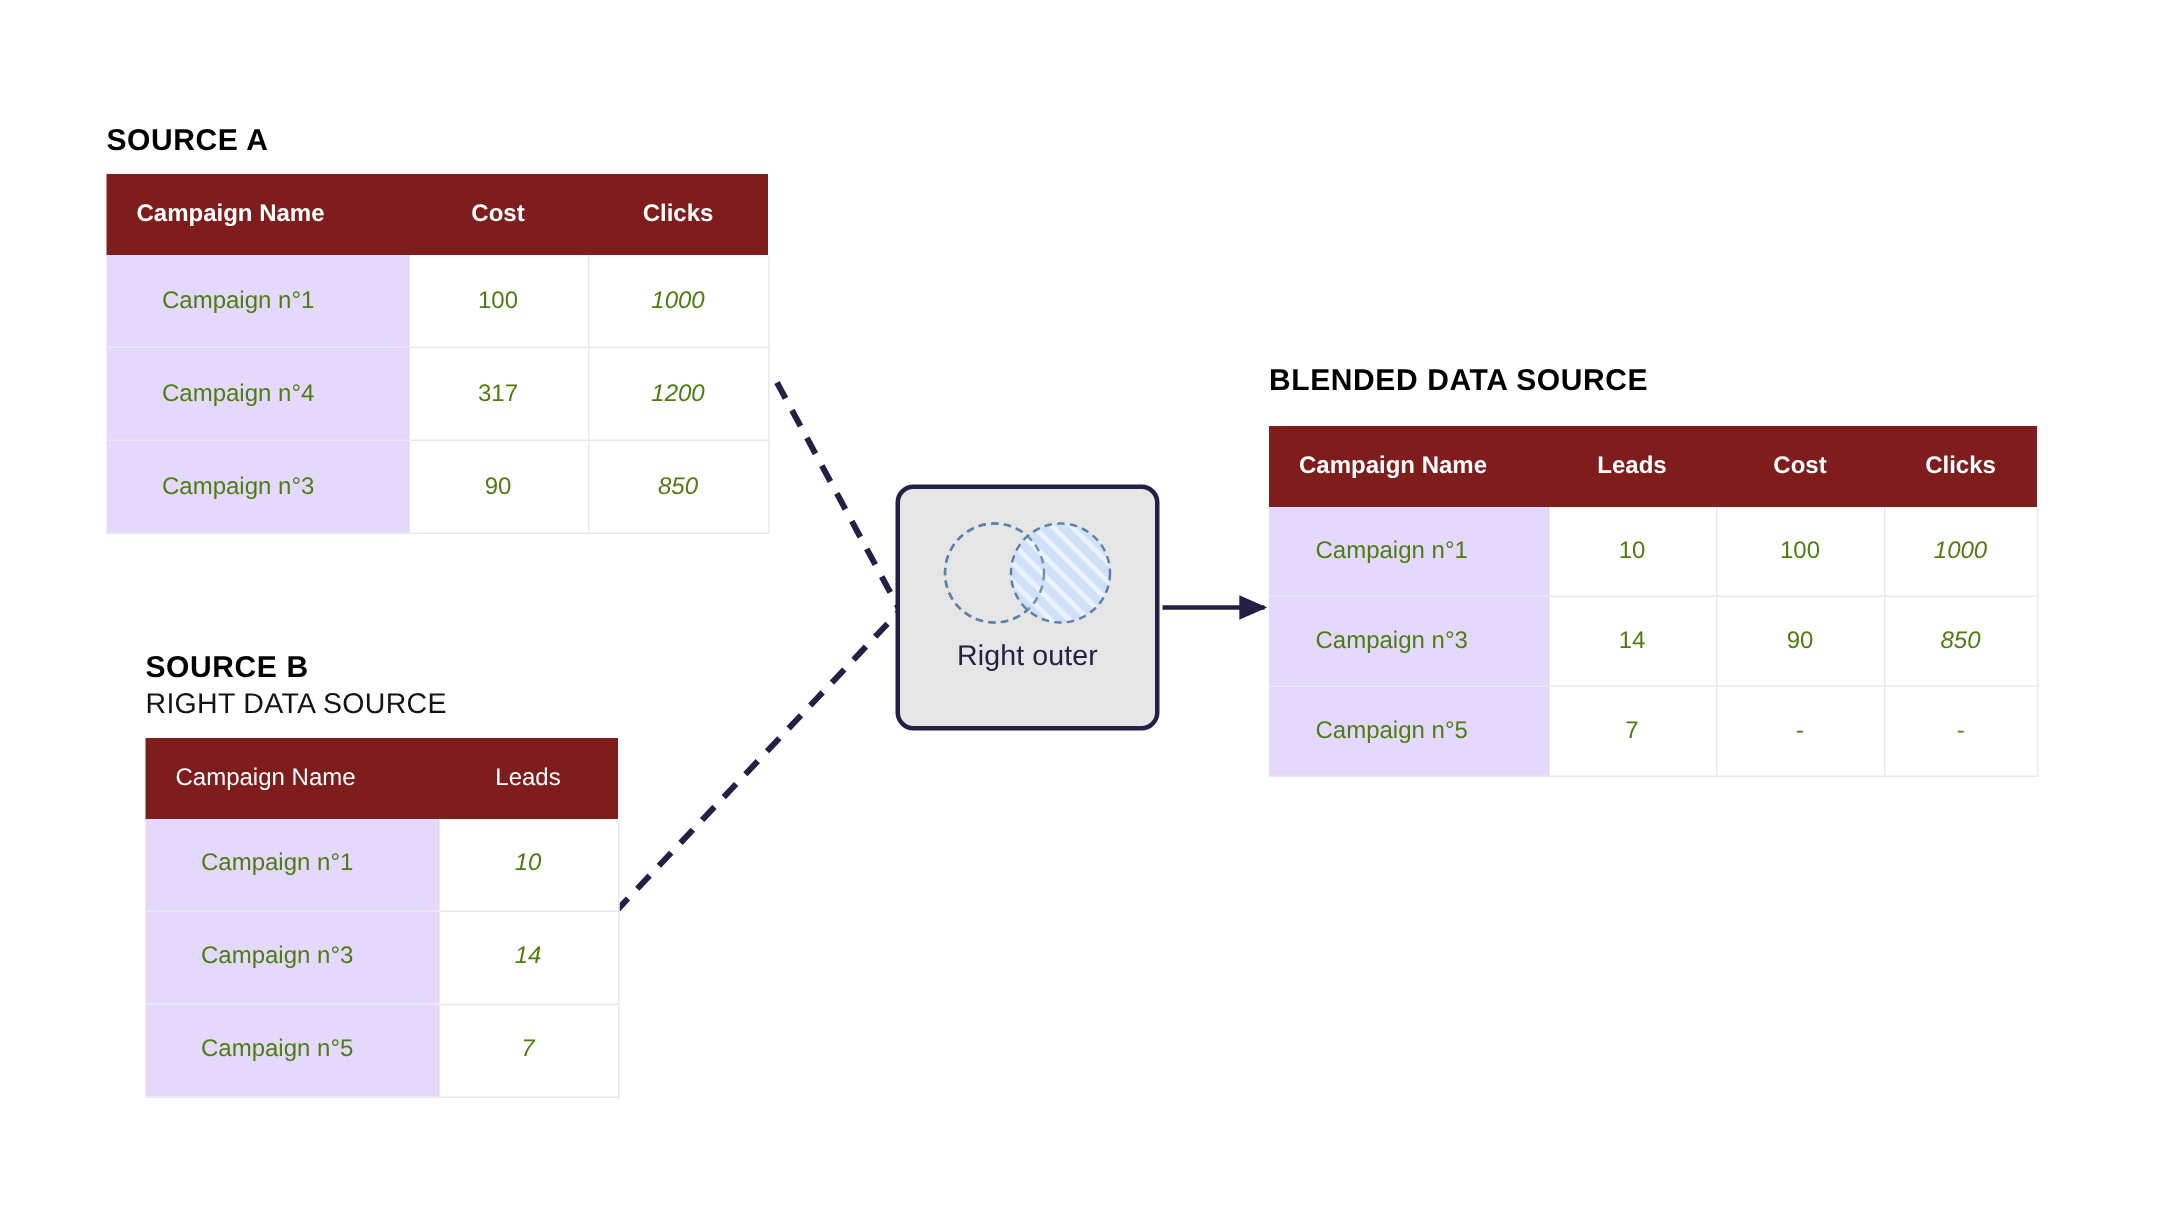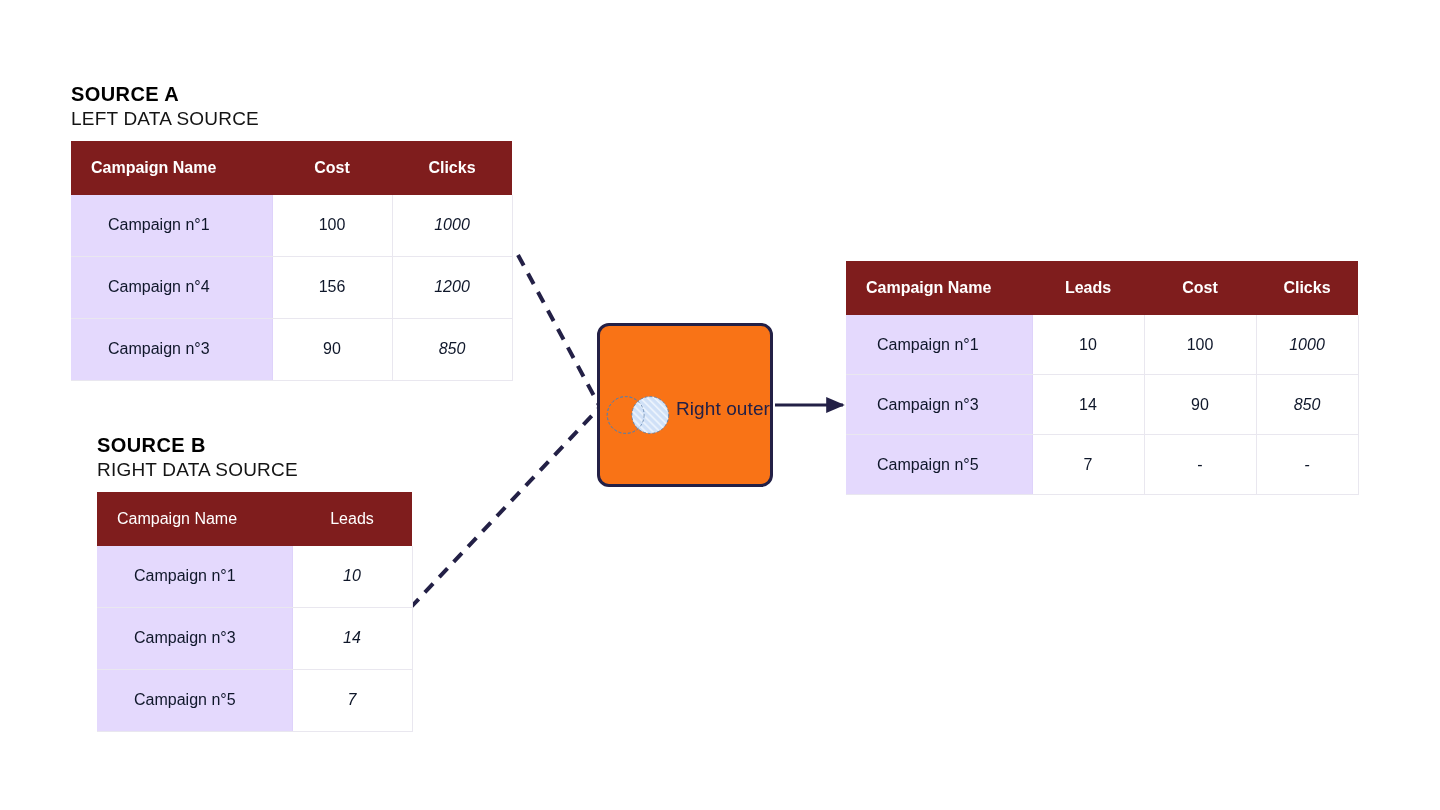--- a/index.html
+++ b/index.html
@@ -75,21 +75,21 @@
     text-align: center;
     border: none;
     vertical-align: middle;
     white-space: nowrap;
   }
   table.dtable th.namecol { text-align: left; padding-left: 20px; }
 
   table.dtable td {
     height: 61px;
     font-size: 16px;
-    color: #0f172a;
+    color: #4d7c0f;
     text-align: center;
     vertical-align: middle;
     border-right: 1px solid #e9e7ef;
     border-bottom: 1px solid #e9e7ef;
     background: #ffffff;
     padding: 0 8px;
     white-space: nowrap;
   }
   table.dtable td:last-child { border-right: 1px solid #e9e7ef; font-style: italic; }
   table.dtable tr:last-child td { border-bottom: 1px solid #e9e7ef; }
@@ -126,24 +126,24 @@
   
   #join-box {
     position: absolute;
     left: 597px;
     top: 323px;
     width: 176px;
     height: 164px;
     box-sizing: border-box;
     border: 3px solid #232046;
     border-radius: 12px;
-    background: #f97316;
+    background: #e5e5e5;
     z-index: 3;
     display: flex;
-    flex-direction: row;
+    flex-direction: column;
     align-items: center;
     justify-content: flex-start;
   }
   #join-venn {
     margin-top: 19px;
     width: 136px;
     height: 74px;
     display: block;
   }
   .join-label {
@@ -169,21 +169,20 @@
     <line x1="518" y1="255" x2="600" y2="407" stroke="#232046" stroke-width="4" stroke-dasharray="12 9" stroke-linecap="butt"></line>
 
     <line x1="396" y1="623" x2="600" y2="407" stroke="#232046" stroke-width="4" stroke-dasharray="12 9" stroke-linecap="butt"></line>
 
     <line x1="775" y1="405" x2="843" y2="405" stroke="#232046" stroke-width="3" marker-end="url(#arrowhead)"></line>
   </svg>
 
   <div class="panel" id="panel-source-a" style="left:71px; top:62px;margin-top:21px;">
     <div class="heading-block">
       <div class="heading-main">SOURCE A</div>
-      <div class="heading-sub">LEFT DATA SOURCE</div>
     </div>
 
     <table class="dtable" id="source-a-table">
       <colgroup>
         <col class="c-name">
           <col class="c-cost">
           <col class="c-clicks">
       </colgroup>
       <thead>
         <tr>
@@ -193,21 +192,21 @@
         </tr>
       </thead>
       <tbody>
         <tr>
           <td class="namecol">Campaign n°1</td>
           <td>100</td>
           <td>1000</td>
         </tr>
         <tr>
           <td class="namecol">Campaign n°4</td>
-          <td>156</td>
+          <td>317</td>
           <td>1200</td>
         </tr>
         <tr>
           <td class="namecol">Campaign n°3</td>
           <td>90</td>
           <td>850</td>
         </tr>
       </tbody>
     </table>
   </div>
@@ -255,20 +254,23 @@
         </pattern>
       </defs>
       <circle cx="46" cy="37" r="33" fill="none" stroke="#5b7fa8" stroke-width="1.6" stroke-dasharray="5 3.5"></circle>
       <circle cx="90" cy="37" r="33" fill="url(#hatch)" stroke="#5b7fa8" stroke-width="1.6" stroke-dasharray="5 3.5"></circle>
       <circle cx="46" cy="37" r="33" fill="none" stroke="#5b7fa8" stroke-width="1.6" stroke-dasharray="5 3.5" clip-path="none" opacity="0.85"></circle>
     </svg>
     <div class="join-label">Right outer</div>
   </div>
 
   <div class="panel" id="panel-blended" style="left:846px; top:243px;">
+    <div class="heading-block">
+      <div class="heading-main">BLENDED DATA SOURCE</div>
+    </div>
 
     <table class="dtable" id="blended-table" style="margin-top:18px;">
       <colgroup>
         <col class="c-name">
           <col class="c-leads">
           <col class="c-cost">
           <col class="c-clicks">
       </colgroup>
       <thead>
         <tr>

